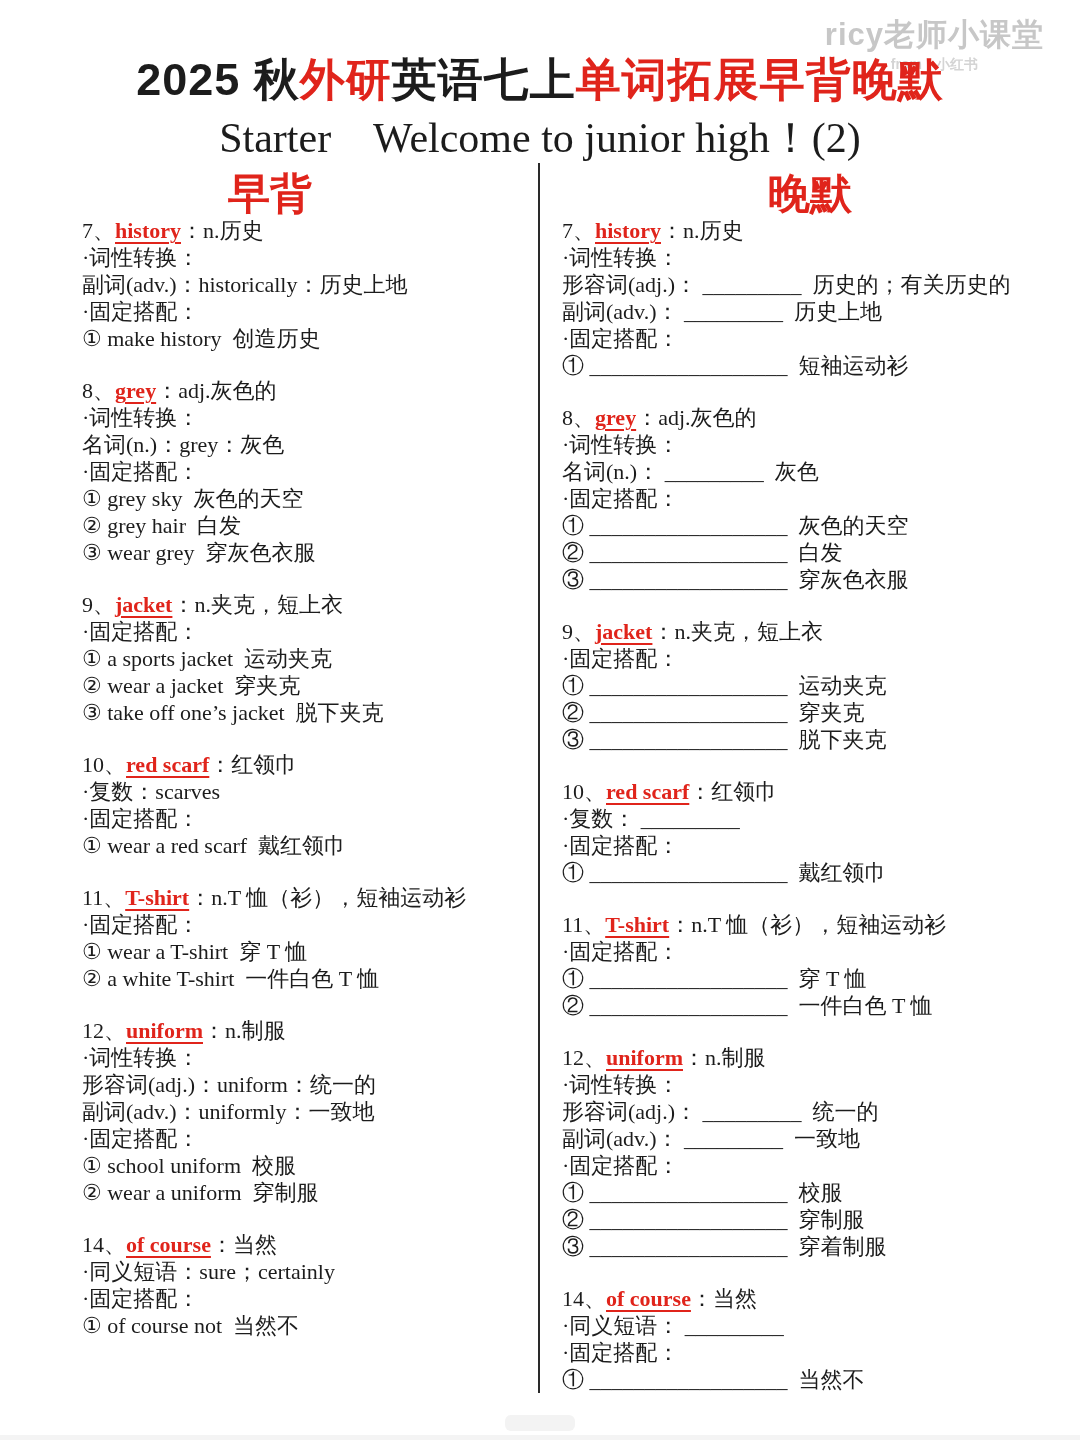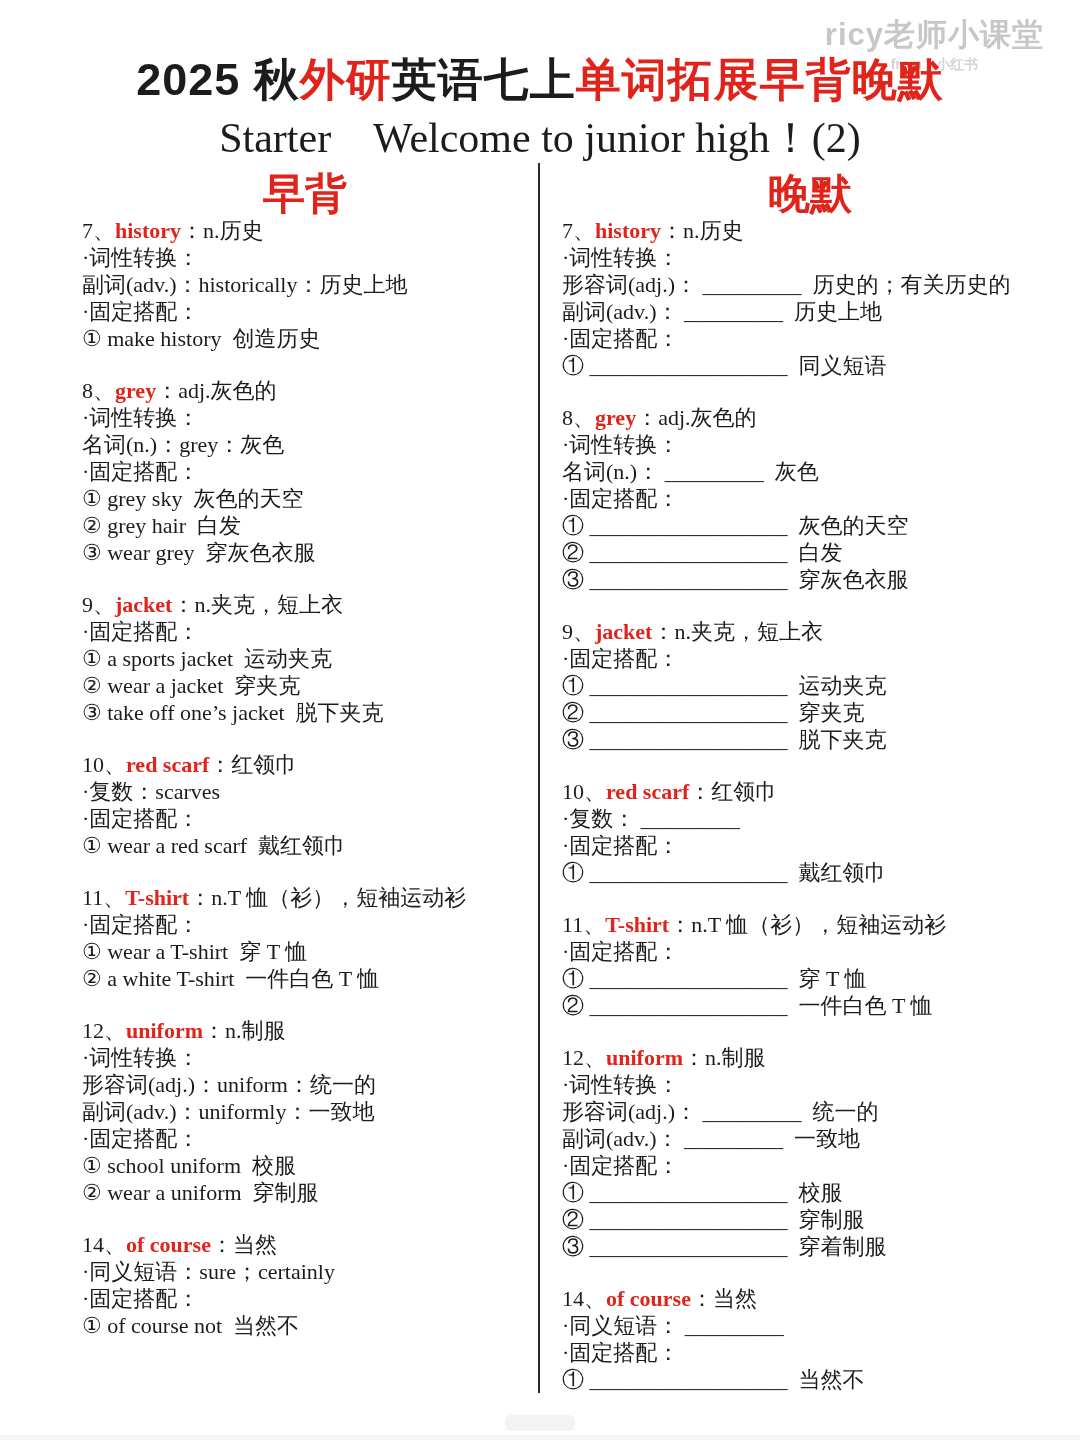--- a/index.html
+++ b/index.html
@@ -13,33 +13,33 @@
 
   .title { position:absolute; top:50px; left:0; width:100%; text-align:center;
     font-family:"Liberation Sans","DejaVu Sans",sans-serif; font-weight:700; font-size:45px; letter-spacing:1px; }
   .title .red { color:var(--accent); }
 
   .subtitle { position:absolute; top:110px; left:0; width:100%; text-align:center;
     font-family:"Liberation Serif","DejaVu Serif",serif; font-size:42px; }
 
   .col-header { position:absolute; top:166px; width:540px; text-align:center;
     font-family:"Liberation Sans","DejaVu Sans",sans-serif; font-weight:700; font-size:42px; color:var(--accent); }
-  #hdr-left { left:0;padding-left:35px; }
+  #hdr-left { left:0; }
   #hdr-right { left:540px; }
 
   .divider { position:absolute; left:538px; top:163px; width:2px; height:1230px; background:#2a2a2a; }
 
   .content { position:absolute; top:217px; left:0; width:1080px; display:flex;
     font-family:"Liberation Serif","DejaVu Serif",serif; font-size:22px; }
   .col-body { box-sizing:border-box; }
   #col-left  { width:540px; padding-left:82px; }
   #col-right { width:540px; padding-left:22px; }
   .item { margin-bottom:25px; }
   .line { line-height:27px; white-space:pre; }
-  .word { color:var(--accent); font-weight:700; 
+  .word { color:var(--accent); font-weight:700; text-decoration:underline;
     text-decoration-thickness:2px; text-underline-offset:4px; }
 
   .bottom-strip { position:absolute; bottom:0; left:0; width:100%; height:5px; background:#f4f4f4; }
   .home-pill { position:absolute; bottom:9px; left:50%; transform:translateX(-50%);
     width:70px; height:16px; border-radius:6px; background:#f3f3f3; }
 </style>
 </head>
 <body>
 
 <div class="page">
@@ -111,21 +111,21 @@
           <div class="line"><span>① of course not  当然不</span></div>
         </div>
       </div>
     <div class="col-body" id="col-right">
         <div class="item">
           <div class="line"><span>7、</span><span class="word">history</span><span>：n.历史</span></div>
           <div class="line"><span>·词性转换：</span></div>
           <div class="line"><span>形容词(adj.)： _________  历史的；有关历史的</span></div>
           <div class="line"><span>副词(adv.)： _________  历史上地</span></div>
           <div class="line"><span>·固定搭配：</span></div>
-          <div class="line"><span>① __________________  同义短语</span></div>
+          <div class="line"><span>① __________________  短袖运动衫</span></div>
         </div>
         <div class="item">
           <div class="line"><span>8、</span><span class="word">grey</span><span>：adj.灰色的</span></div>
           <div class="line"><span>·词性转换：</span></div>
           <div class="line"><span>名词(n.)： _________  灰色</span></div>
           <div class="line"><span>·固定搭配：</span></div>
           <div class="line"><span>① __________________  灰色的天空</span></div>
           <div class="line"><span>② __________________  白发</span></div>
           <div class="line"><span>③ __________________  穿灰色衣服</span></div>
         </div>

